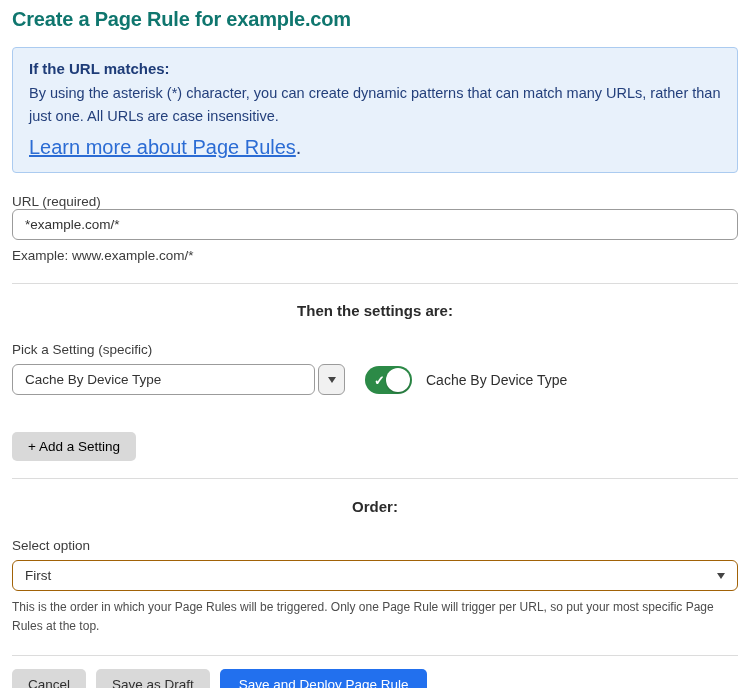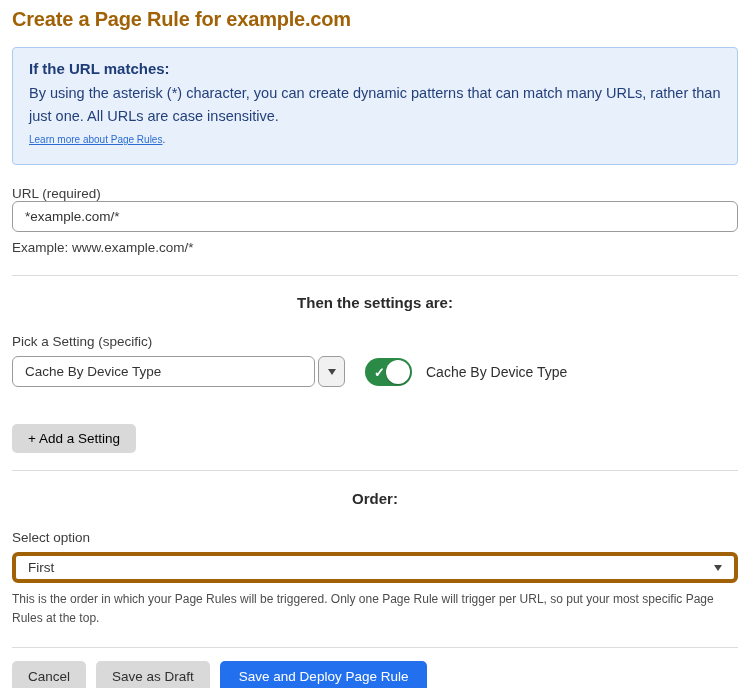--- a/index.html
+++ b/index.html
@@ -5,32 +5,32 @@
   * { margin:0; padding:0; box-sizing:border-box; }
   html,body { background:#fff; }
   body {
     width:750px; height:688px;
     font-family:"Liberation Sans", sans-serif;
     color:#303030; overflow:hidden;
   }
   .container { padding:0 12px; }
 
   .page-title {
-    font-size:20px; font-weight:bold; color:#a16207;
+    font-size:20px; font-weight:bold; color:#0f766e;
     padding-top:8px; letter-spacing:-0.2px;
   }
 
   .info-box {
     margin-top:16px; background:#e8f1fb;
     border:1px solid #abcbf0; border-radius:4px;
     padding:12px 16px 13px;
   }
   .info-heading { color:#1e3c78; font-weight:bold; font-size:15px; margin-bottom:5px; }
   .info-body { color:#24407c; font-size:14.5px; line-height:23px; max-width:700px; }
-  .info-link-line { font-size:10px; line-height:23px; color:#24407c; }
+  .info-link-line { font-size:20px; line-height:23px; color:#24407c;margin-top:8px; }
   .info-link { color:#2b6cd4; text-decoration:underline; cursor:pointer; }
 
   .field-label { font-size:13.5px; color:#3c3c3c; }
   .url-label { margin-top:21px; }
   .text-input {
     display:block; width:100%; height:31px; 
     border:1px solid #9b9b9b; border-radius:6px;
     padding:0 12px; font-size:13.5px; color:#333;
     font-family:"Liberation Sans", sans-serif; background:#fff; outline:none;
   }
@@ -80,21 +80,21 @@
     margin-top:37px; display:inline-block;
     background:#d9d9d9; color:#000000; border:none; border-radius:5px;
     padding:0 16px; height:29px; font-size:13.5px;
     font-family:"Liberation Sans", sans-serif; cursor:pointer;
   }
 
   .order-heading { margin-top:19px; }
   .select-label { margin-top:23px; }
   .full-select {
     position:relative; margin-top:7px; width:100%; height:31px;
-    border:4px solid #a16207; border-radius:6px; background:#fff;
+    border:1px solid #a16207; border-radius:6px; background:#fff;
     display:flex; align-items:center; padding:0 12px;
     font-size:13.5px; color:#333; cursor:pointer;
   }
   .full-select .caret-down { position:absolute; right:12px; top:50%; transform:translateY(-50%); }
 
   .help-text { margin-top:7px; font-size:12px; color:#4d4d4d; line-height:19px; max-width:730px; }
 
   .footer-row { display:flex; align-items:center; margin-top:13px; gap:10px; }
   .btn {
     height:31px; border:none; border-radius:5px; padding:0 16px;

